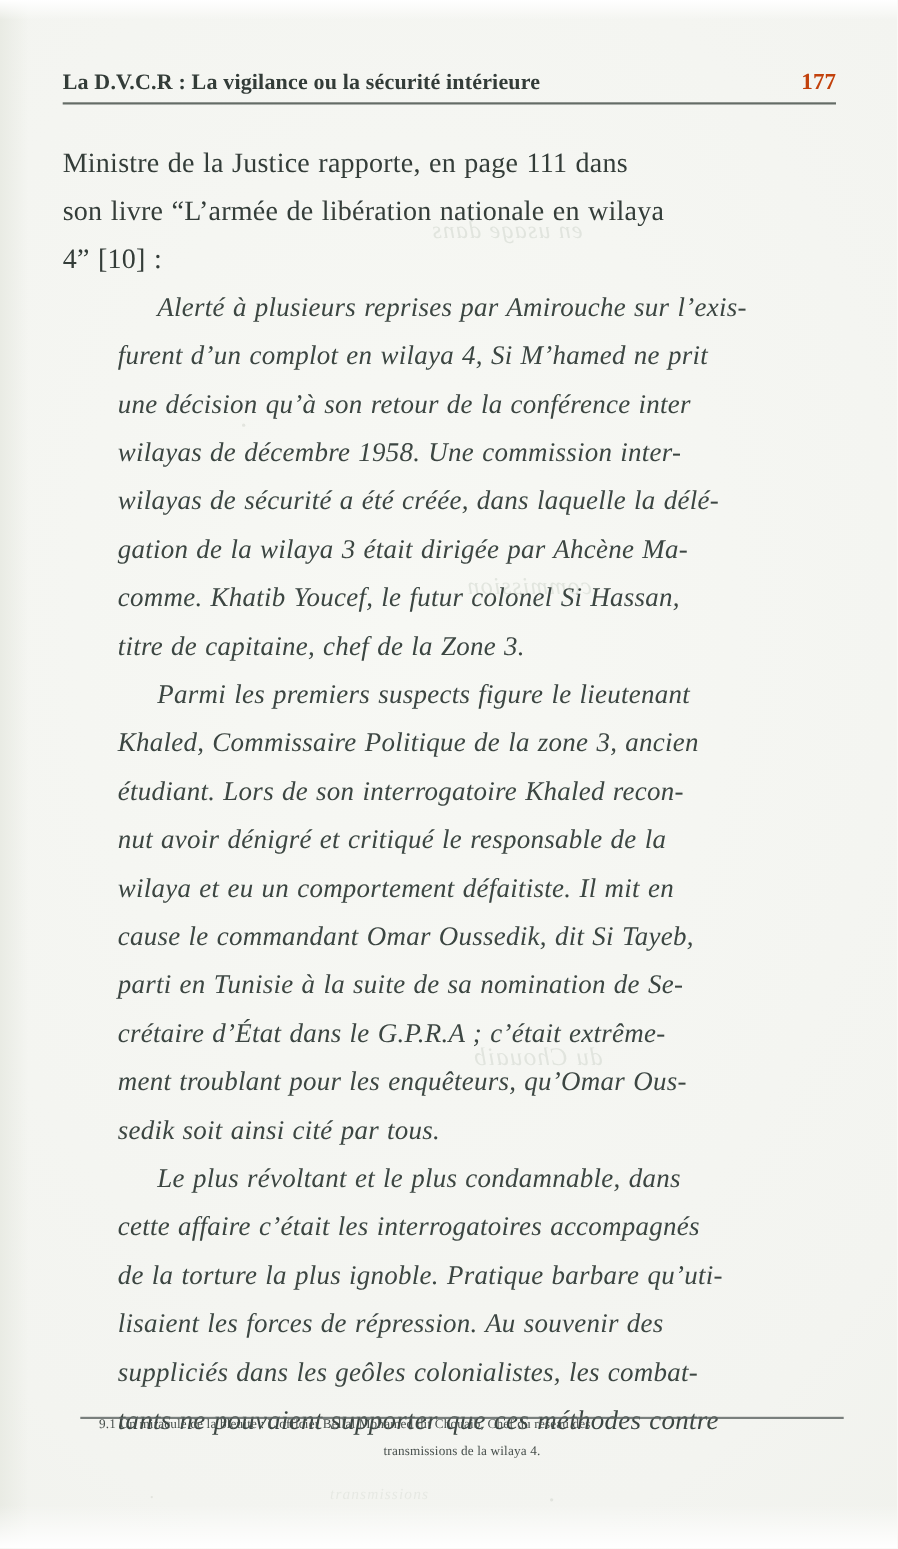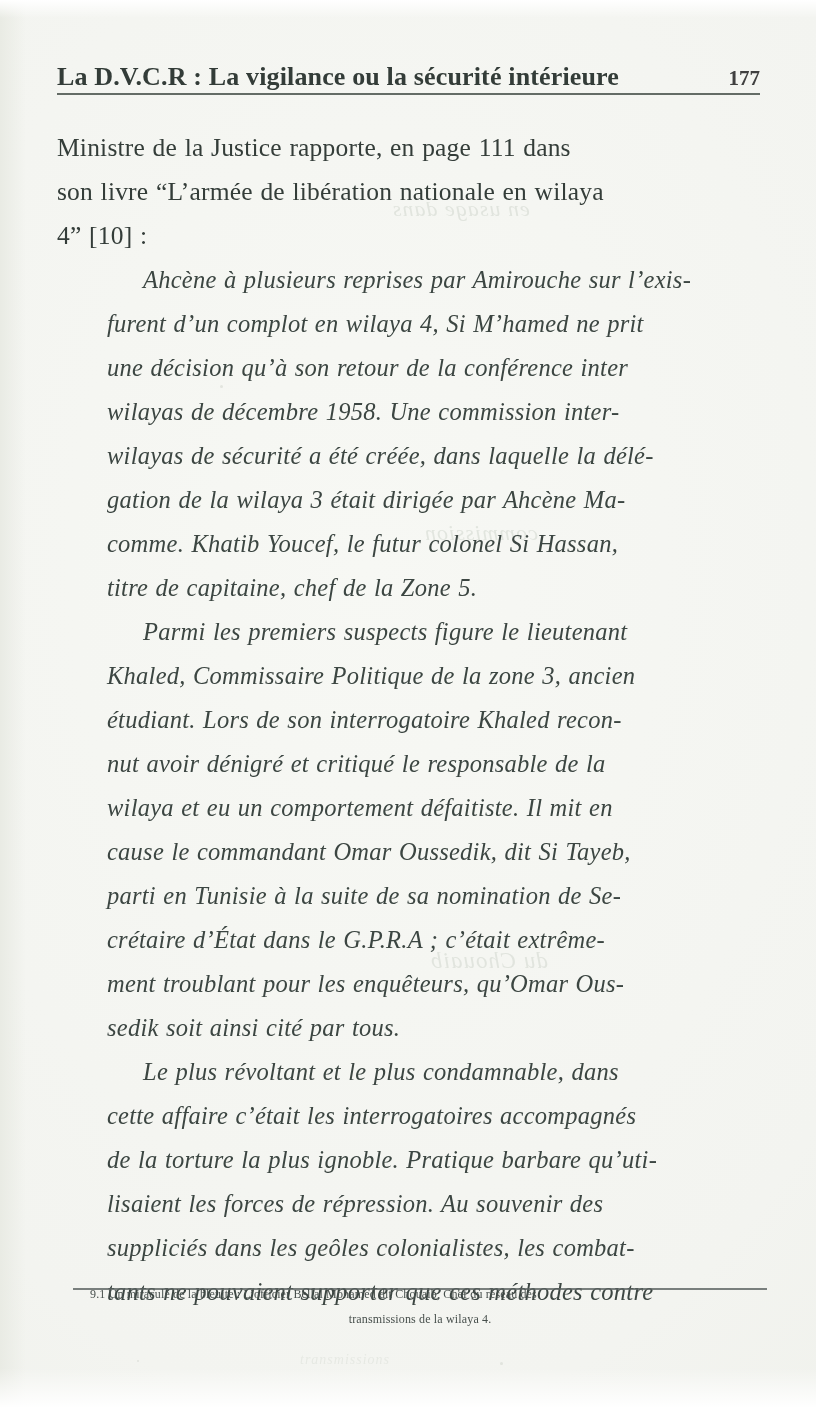--- a/index.html
+++ b/index.html
@@ -62,29 +62,29 @@
     position: absolute;
     left: 57px;
     top: 62px;
     width: 703px;
     display: flex;
     align-items: baseline;
     justify-content: space-between;
   }
   .runhead-title {
     font-weight: bold;
-    font-size: 26px;
+    font-size: 20px;
     letter-spacing: 0.15px;
     color: #333c38;
     white-space: nowrap;
   }
   .runhead-folio {
     font-weight: bold;
     font-size: 21px;
-    color: #404040;
+    color: #c2410c;
   }
   .runhead-rule {
     position: absolute;
     left: 57px;
     top: 93px;
     width: 703px;
     height: 2px;
     background: #4a534e;
     opacity: 0.85;
   }
@@ -215,28 +215,28 @@
 
       <p class="para-roman">
         <span class="ln">Ministre de la Justice rapporte, en page 111 dans</span>
         <span class="ln">son livre “L’armée de libération nationale en wilaya</span>
         <span class="ln">4” [10] :</span>
       </p>
 
       <div class="quote-block">
 
         <p class="para-italic">
-          <span class="ln indent-first">Ahcène à plusieurs reprises par Amirouche sur l’exis-</span>
+          <span class="ln indent-first">Alerté à plusieurs reprises par Amirouche sur l’exis-</span>
           <span class="ln">furent d’un complot en wilaya 4, Si M’hamed ne prit</span>
           <span class="ln">une décision qu’à son retour de la conférence inter</span>
           <span class="ln">wilayas de décembre 1958. Une commission inter-</span>
           <span class="ln">wilayas de sécurité a été créée, dans laquelle la délé-</span>
           <span class="ln">gation de la wilaya 3 était dirigée par Ahcène Ma-</span>
           <span class="ln">comme. Khatib Youcef, le futur colonel Si Hassan,</span>
-          <span class="ln">titre de capitaine, chef de la Zone 5.</span>
+          <span class="ln">titre de capitaine, chef de la Zone 3.</span>
         </p>
 
         <p class="para-italic">
           <span class="ln indent-first">Parmi les premiers suspects figure le lieutenant</span>
           <span class="ln">Khaled, Commissaire Politique de la zone 3, ancien</span>
           <span class="ln">étudiant. Lors de son interrogatoire Khaled recon-</span>
           <span class="ln">nut avoir dénigré et critiqué le responsable de la</span>
           <span class="ln">wilaya et eu un comportement défaitiste. Il mit en</span>
           <span class="ln">cause le commandant Omar Oussedik, dit Si Tayeb,</span>
           <span class="ln">parti en Tunisie à la suite de sa nomination de Se-</span>

